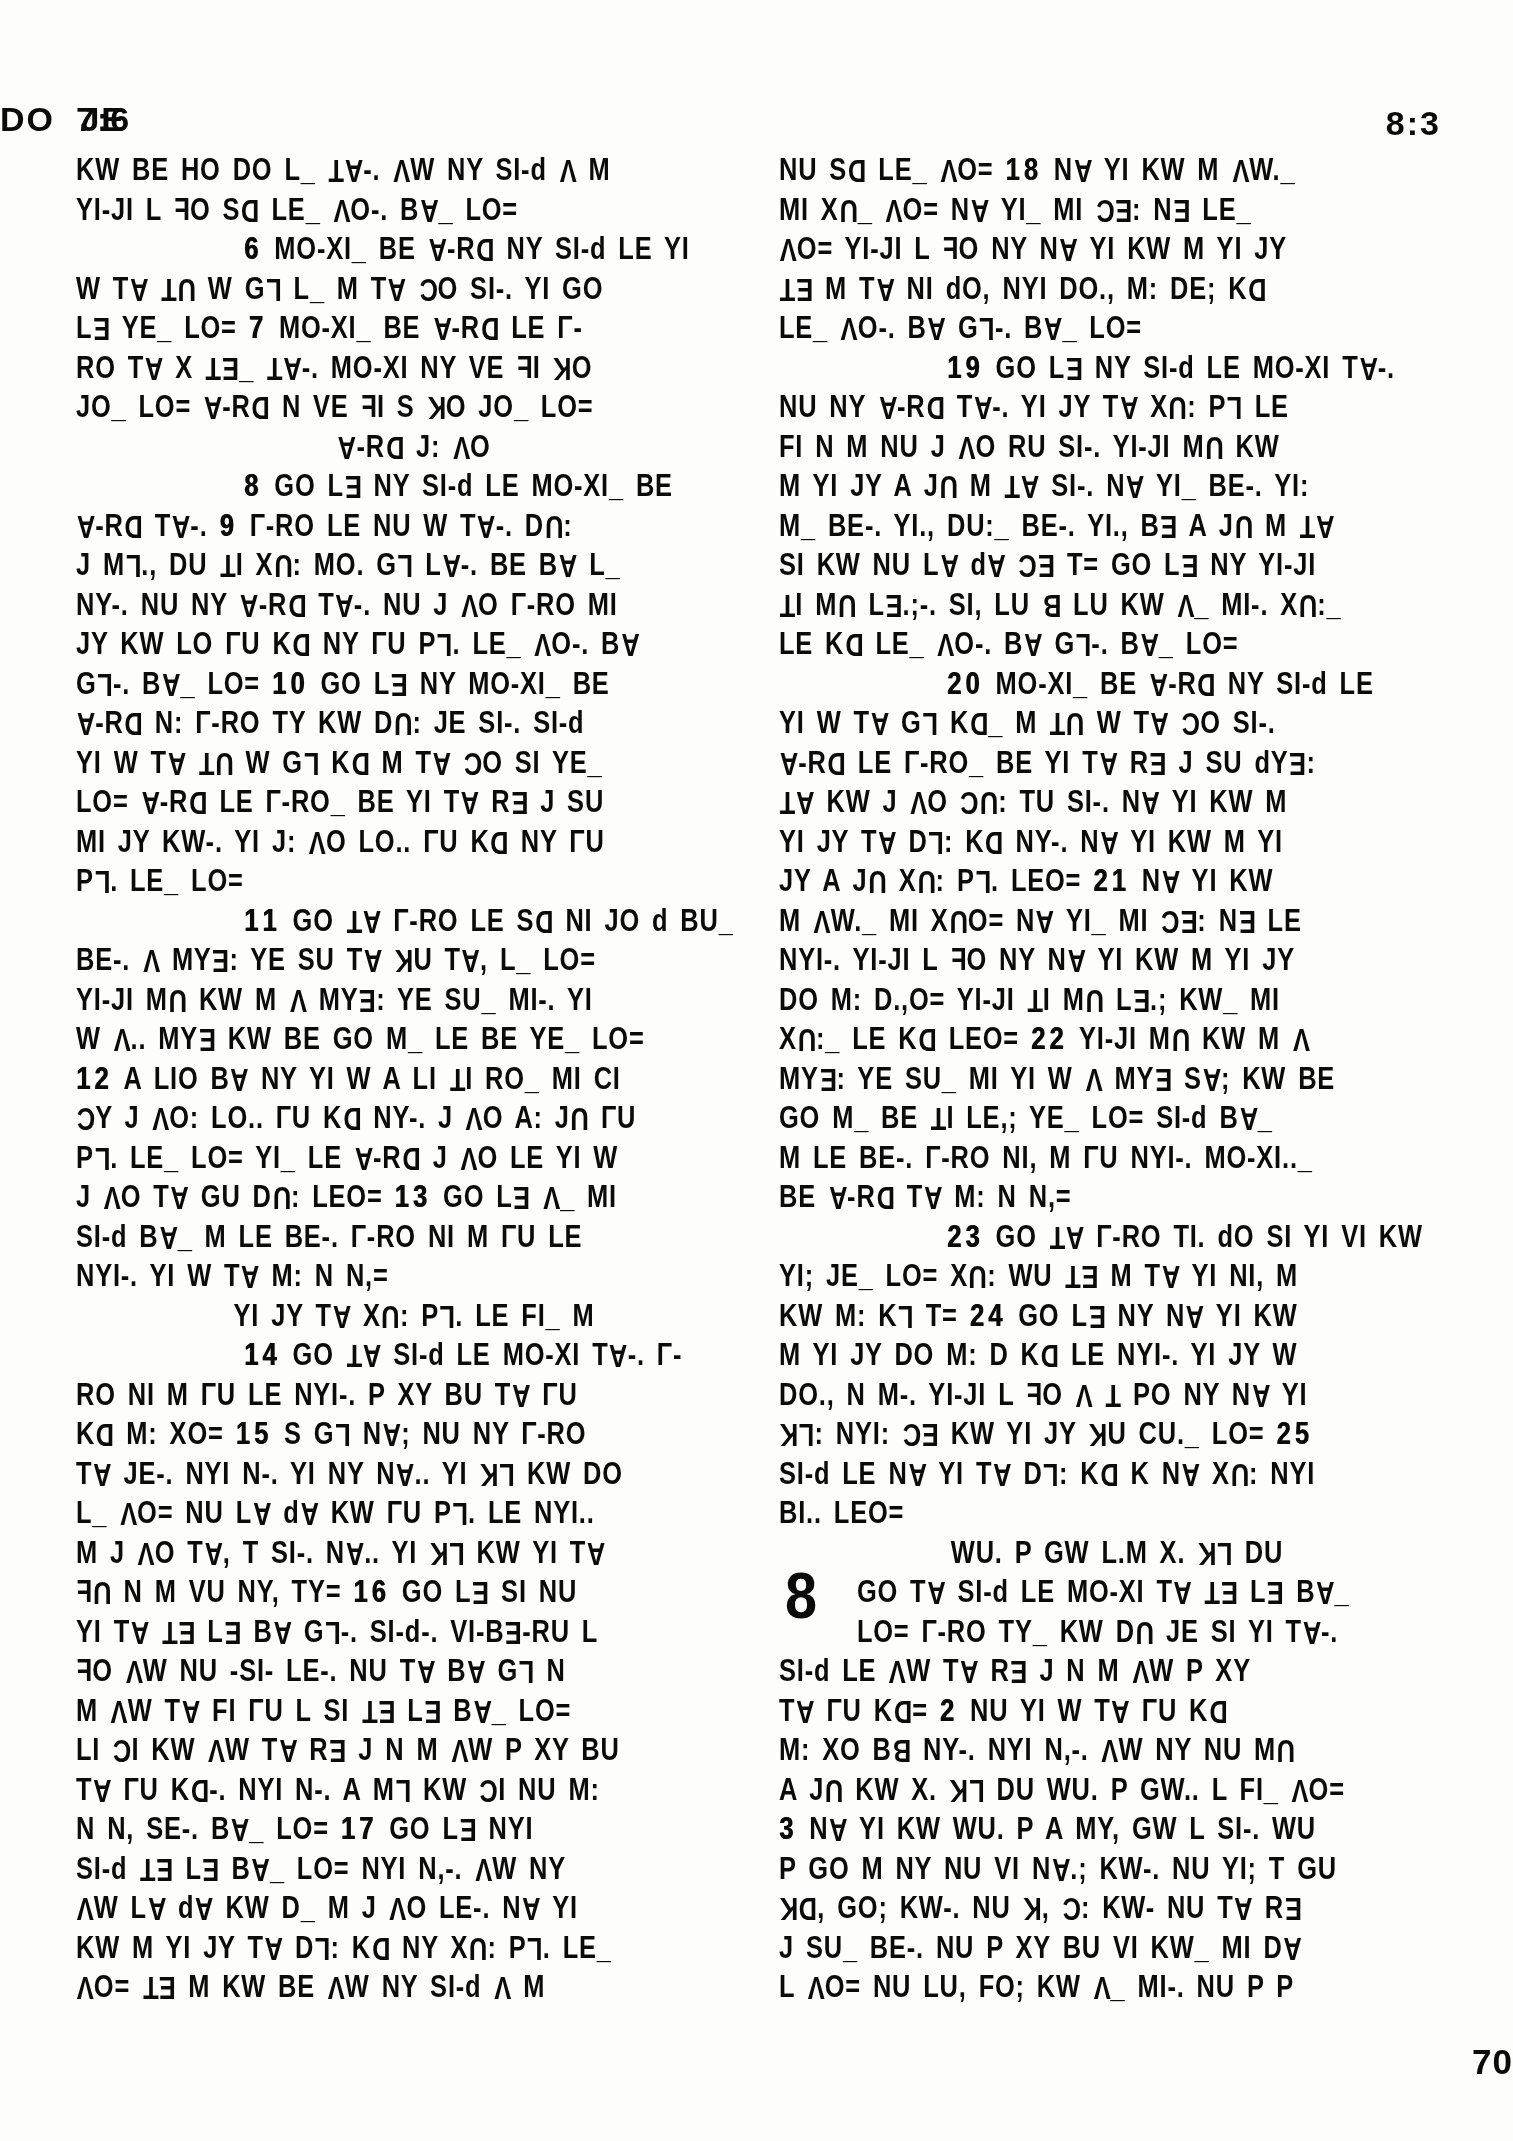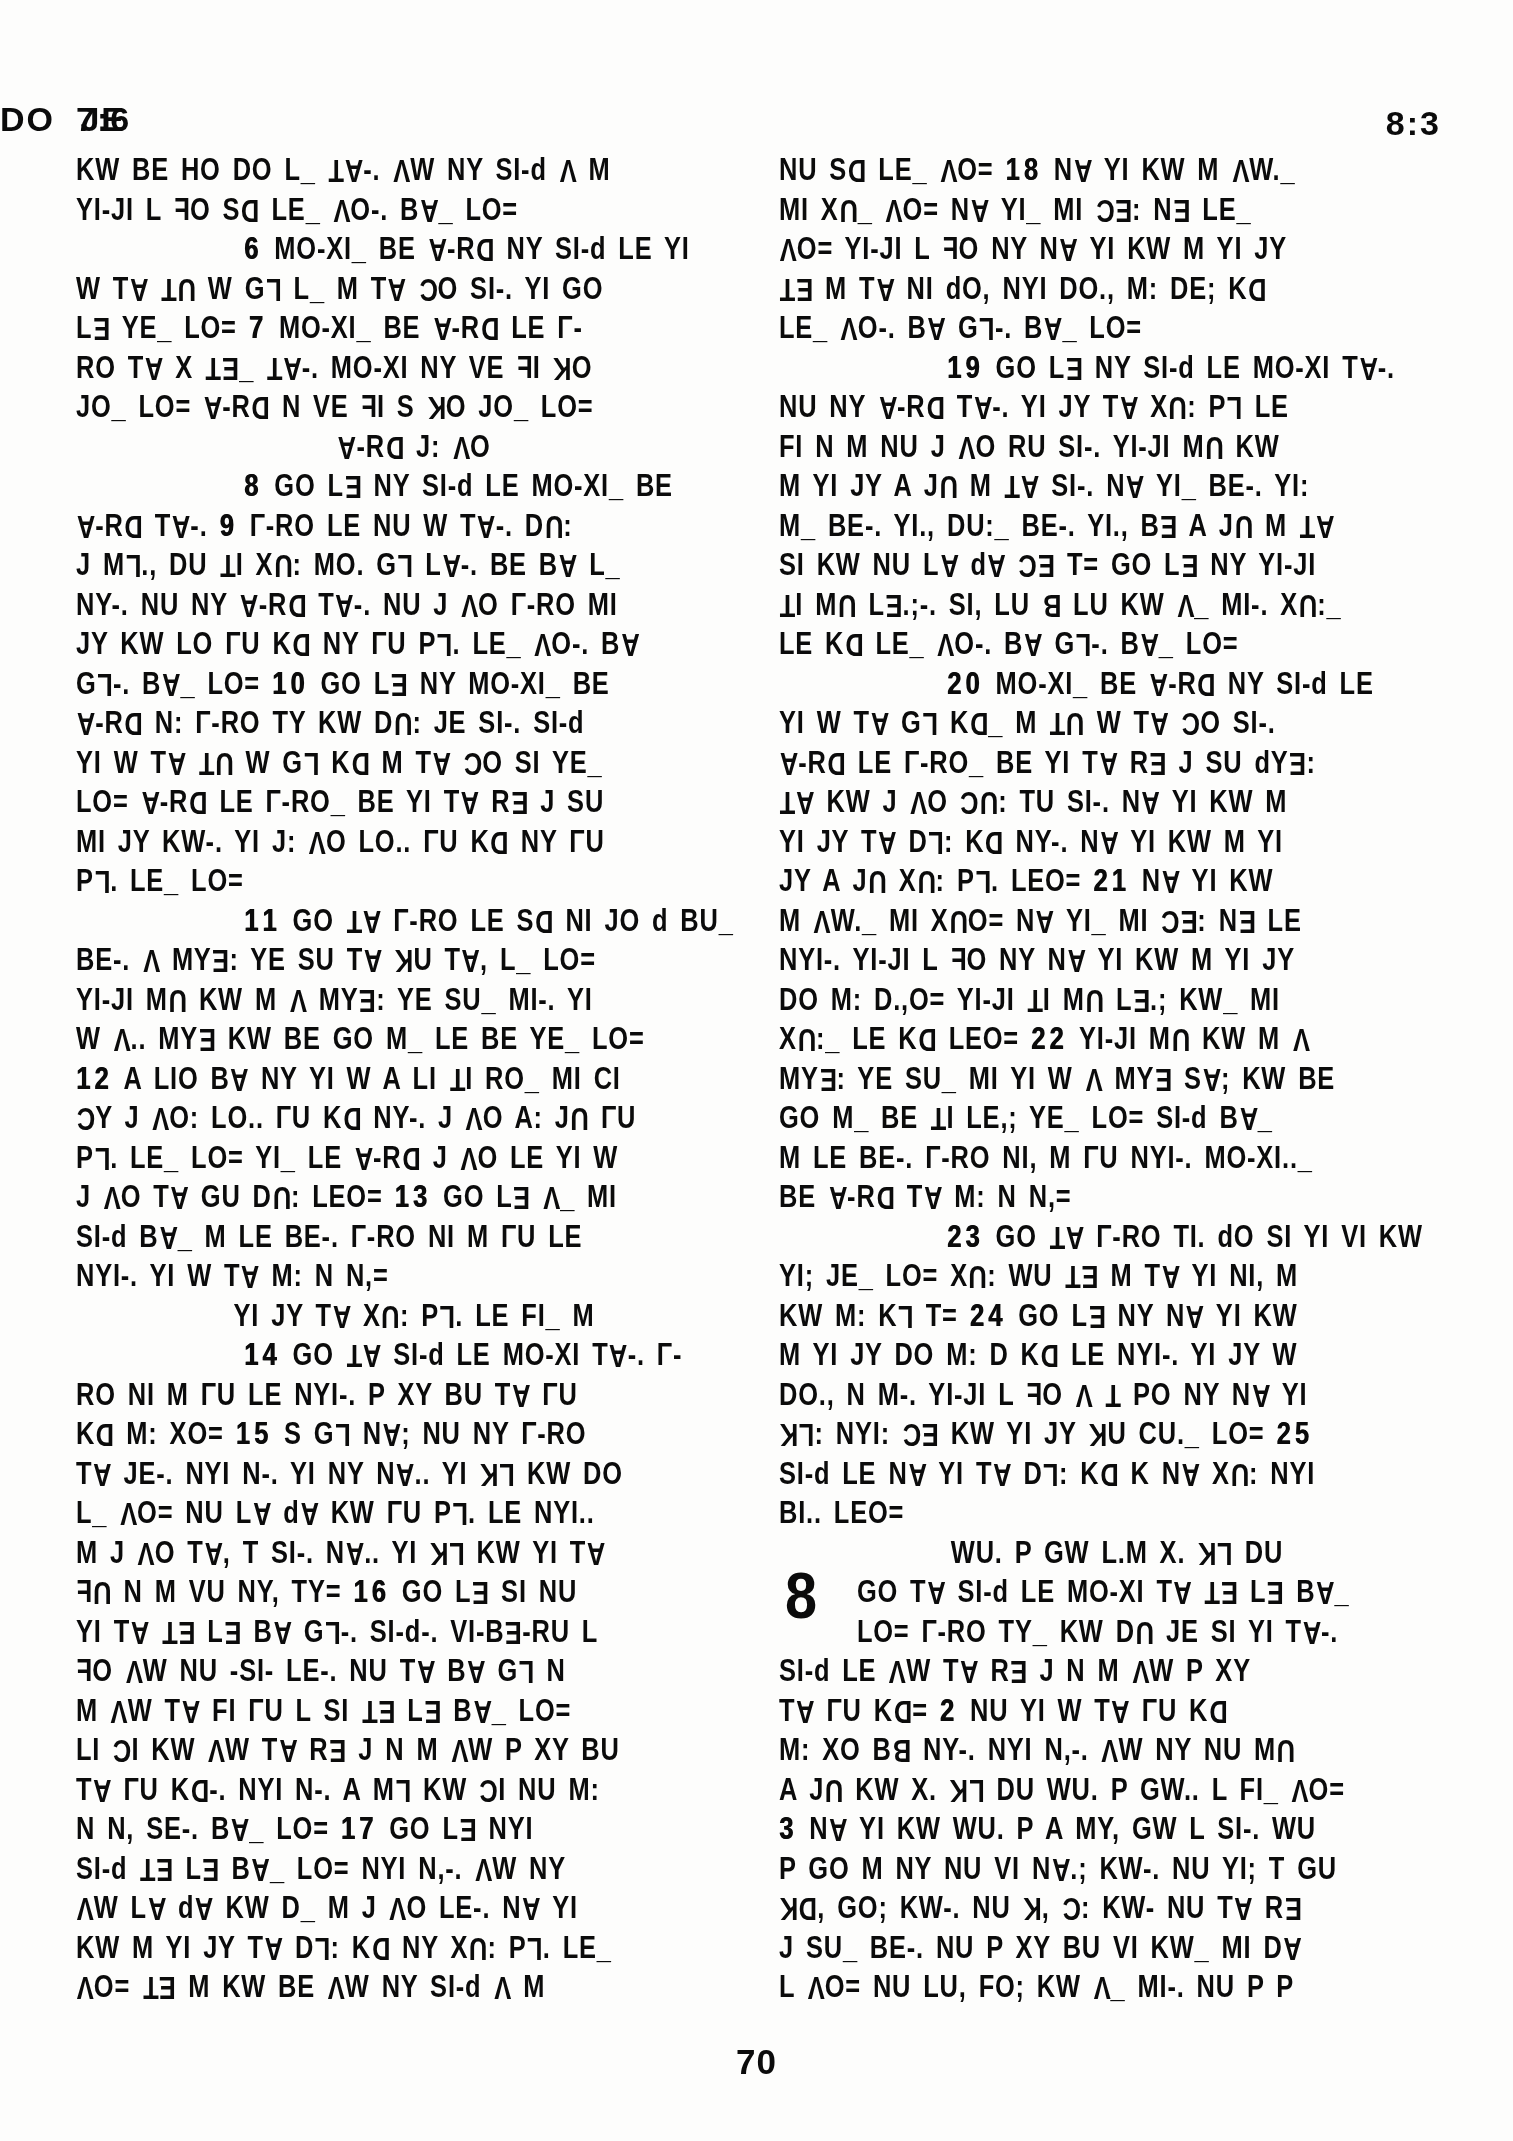--- a/index.html
+++ b/index.html
@@ -26,21 +26,21 @@
   .line.ch{padding-left:95px;}
   .g{display:inline-block;}
   .g.r{transform:rotate(180deg);}
   .g.m{transform:scaleX(-1);}
   .vn{font-weight:bold; text-shadow:0.8px 0 0 currentColor; padding-right:4px;}
   .dropcap{
     position:absolute; left:6px; top:1414px;
     font-size:64px; line-height:64px; letter-spacing:0;
     transform:scaleX(0.9); transform-origin:0 0;
   }
-  .pagenum{position:absolute; top:2042px; left:0; width:1513px; text-align:center; font-size:35px; letter-spacing:1px;}
+  .pagenum{position:absolute; top:2042px; left:0; width:1513px; text-align:right; font-size:35px; letter-spacing:1px;}
 </style>
 </head>
 <body>
 
 <div class="page">
   <div class="runhead">
     <span class="rh-left">7:6</span>
     <span class="rh-center">DO JE</span>
     <span class="rh-right">8:3</span>
   </div>

